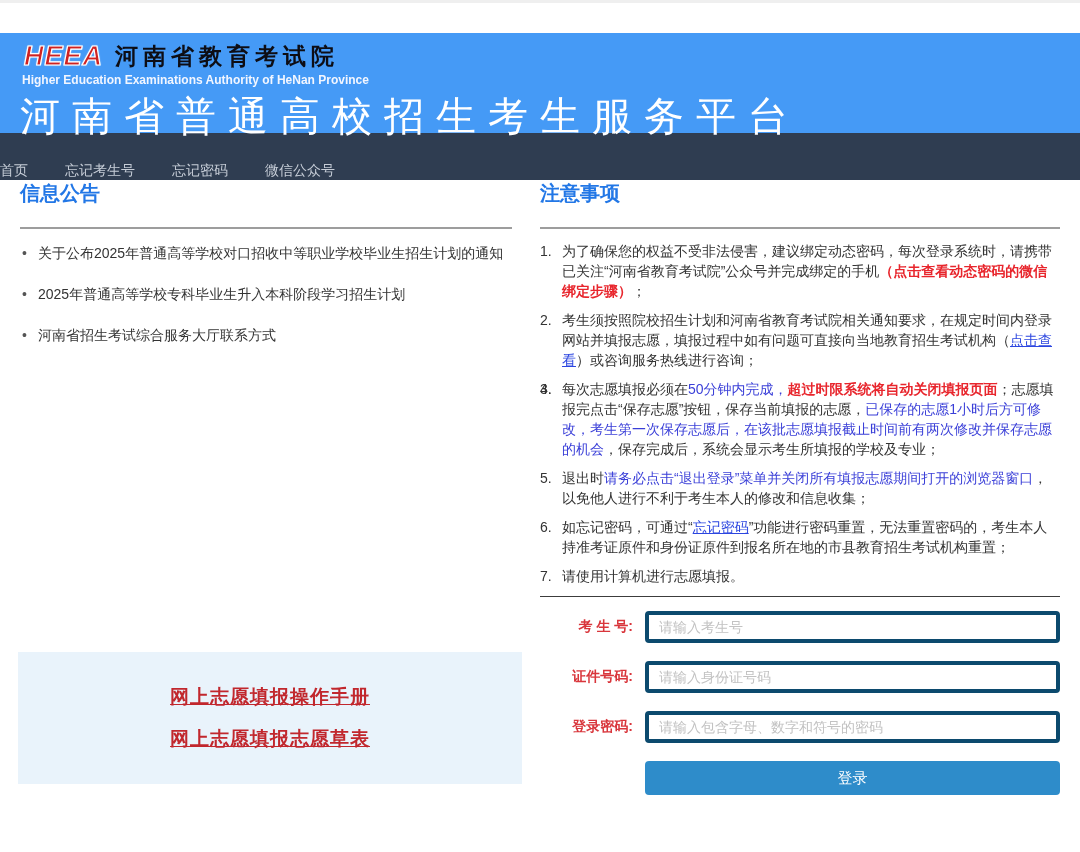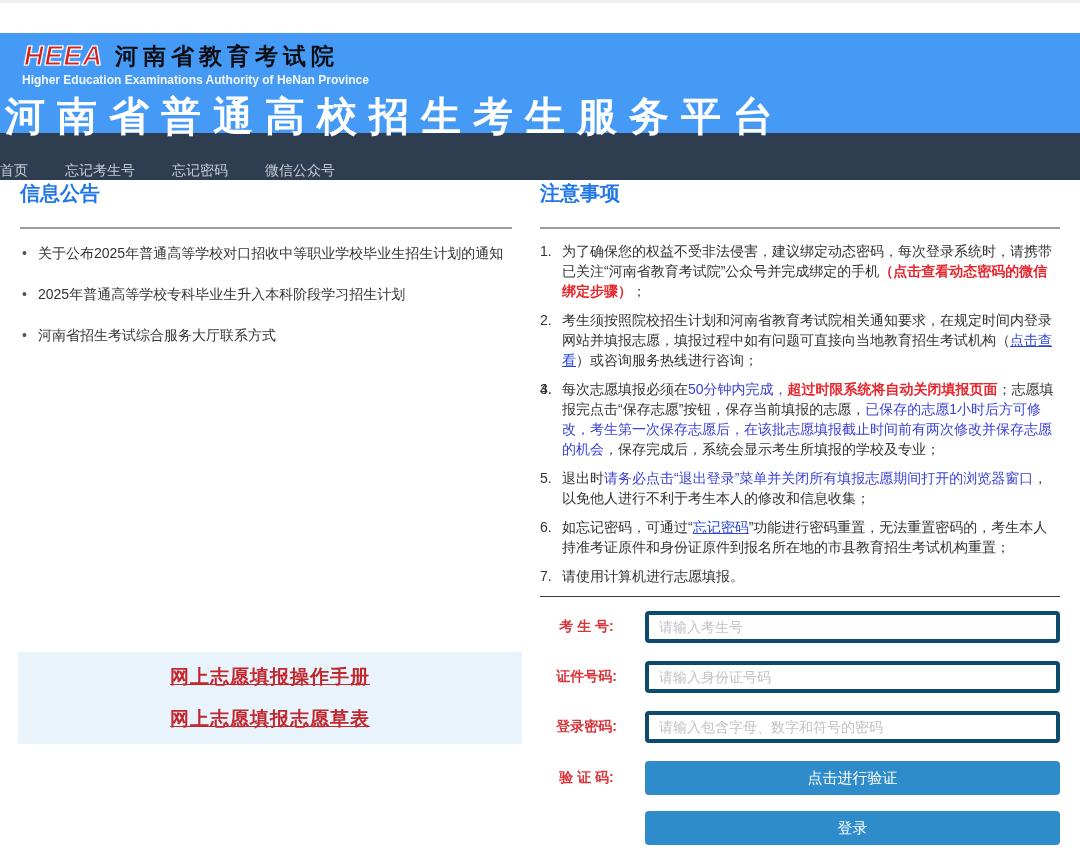--- a/index.html
+++ b/index.html
@@ -19,21 +19,21 @@
   .header{height:100px;background:var(--header-blue);position:relative;margin-top:30px;}
   .logo-row{position:absolute;left:20px;top:7px;display:flex;align-items:center;}
   .logo-mark{
     font-weight:bold;font-style:italic;font-size:27px;letter-spacing:1px;
     color:#cf2222;-webkit-text-stroke:1.2px #fff;text-shadow:0 0 2px #fff;
     padding:1px 4px;
   }
   .org-cn{font-size:23px;font-weight:bold;color:#0d0d14;letter-spacing:5px;margin-left:8px;}
   .org-en{position:absolute;left:22px;top:40px;font-size:12px;color:#f2f6ff;font-weight:bold;}
   .site-title{
-    position:absolute;left:5px;top:56px;font-size:40px;font-weight:bold;color:#fff;
+    position:absolute;left:20px;top:56px;font-size:40px;font-weight:normal;color:#fff;
     letter-spacing:12px;white-space:nowrap;text-align:center;
   }
   
   .nav{height:47px;background:var(--nav-dark);display:flex;align-items:flex-end;
        gap:37px;}
   .nav-item{font-size:14px;color:#c6cdd7;text-decoration:none;cursor:pointer;}
   
   .col{position:absolute;top:180px;}
   .col-left{left:20px;width:492px;}
   .col-right{left:540px;width:520px;}
@@ -60,37 +60,37 @@
   .seg-n{color:#333;}
   .seg-b{color:var(--inline-blue);}
   .seg-r{color:var(--notice-red);font-weight:bold;}
   .seg-bl{color:var(--link-blue);text-decoration:underline;cursor:pointer;}
   .seg-rl{color:var(--notice-red);font-weight:bold;cursor:pointer;}
   .notice-divider{border:none;border-top:1px solid #3c3c3c;margin-top:10px;}
   
   .login-form{margin-top:14px;}
   .form-row{display:flex;align-items:center;margin-bottom:18px;}
   .form-label{
-    width:105px;padding-right:12px;text-align:center;font-size:14px;font-weight:bold;
+    width:105px;padding-right:12px;text-align:right;font-size:14px;font-weight:bold;
     color:var(--label-red);white-space:pre;
   }
   .form-input{
     flex:1;height:32px;border:4px solid #0c4a6e;border-radius:4px;padding:0 10px;
     font-size:14px;color:#333;outline:none;font-family:inherit;
   }
   .form-input::placeholder{color:#c2c2c2;}
   .form-button{
     flex:1;height:34px;border:none;border-radius:4px;background:var(--button-blue);
     color:#fff;font-size:15px;cursor:pointer;font-family:inherit;
   }
   .form-row.btn-row{margin-bottom:16px;}
   .btn-spacer{width:105px;}
   
   .doc-panel{
-    position:absolute;left:18px;top:652px;width:504px;height:92px;
+    position:absolute;left:18px;top:652px;width:504px;height:132px;
     background:var(--panel-light-blue);display:flex;flex-direction:column;
     align-items:center;justify-content:center;gap:16px;
   }
   .doc-link{
     font-size:19px;font-weight:bold;color:var(--doc-link-red);
     text-decoration:underline;cursor:pointer;letter-spacing:1px;
   }
 </style>
 </head>
 <body>
@@ -147,22 +147,18 @@
     </div>
     <div class="form-row">
       <label class="form-label">证件号码:</label>
       <input class="form-input" type="text" placeholder="请输入身份证号码" style="">
     </div>
     <div class="form-row">
       <label class="form-label">登录密码:</label>
       <input class="form-input" type="password" placeholder="请输入包含字母、数字和符号的密码" style="">
     </div>
     <div class="form-row btn-row">
-      <label class="form-label">验 证 码:</label>
-      <button class="form-button" type="button">点击进行验证</button>
-    </div>
-    <div class="form-row btn-row">
       <span class="btn-spacer"></span>
       <button class="form-button" type="button">登录</button>
     </div>
 
   </form>
 </section>
 
 </body></html>

